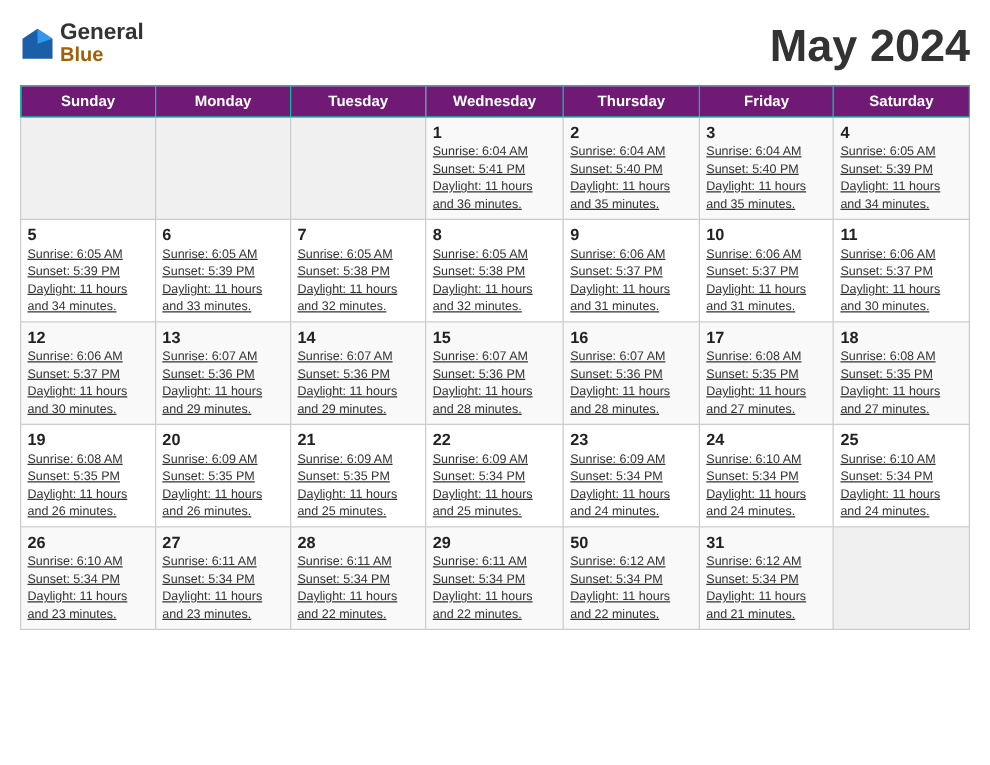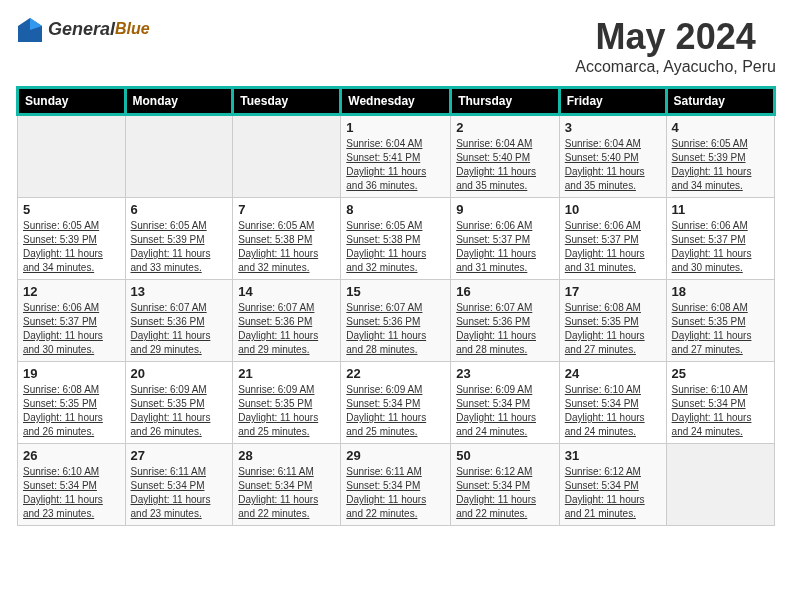--- a/index.html
+++ b/index.html
@@ -16,22 +16,22 @@
       align-items: flex-start;
       margin-bottom: 10px;
     }
     .logo {
       display: flex;
       align-items: center;
       gap: 4px;
     }
     .logo-text {
       display: flex;
+      flex-direction: column;
       line-height: 1.1;
-      font-style: italic;
     }
     .logo-general {
       font-size: 18px;
       font-weight: bold;
       color: #333;
     }
     .logo-blue {
       font-size: 16px;
       font-weight: bold;
       color: #a16207;
@@ -51,26 +51,26 @@
     .sub-title {
       font-size: 16px;
       color: #333;
     }
     .calendar {
       width: 100%;
       border-collapse: collapse;
       font-size: 11px;
     }
     .calendar thead th {
-      background: #000000;
+      background: #701a75;
       color: #fff;
-      text-align: left;
+      text-align: center;
       padding: 5px 6px;
       font-size: 12px;
-      border: 3px solid #14b8a6;
+      border: 1px solid #14b8a6;
     }
     .calendar tbody td {
       border: 1px solid #ccc;
       vertical-align: top;
       padding: 4px 5px;
       width: 113px;
       min-height: 80px;
       background: #fff;
     }
     .calendar tbody tr:nth-child(odd) td {
@@ -105,21 +105,20 @@
       <polygon points="14,2 26,10 26,26 2,26 2,10" fill="#1a5fa8"></polygon>
       <polygon points="14,2 26,10 14,14" fill="#3399ee"></polygon>
     </svg>
     <div class="logo-text">
       <span class="logo-general">General</span>
       <span class="logo-blue">Blue</span>
     </div>
   </div>
   <div class="title-block">
     <div class="main-title">May 2024</div>
-    <div class="sub-title">Accomarca, Ayacucho, Peru</div>
   </div>
 </div>
 
 <table class="calendar">
   <thead>
     <tr>
     <th>Sunday</th>
         <th>Monday</th>
         <th>Tuesday</th>
         <th>Wednesday</th>

